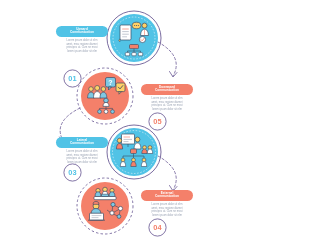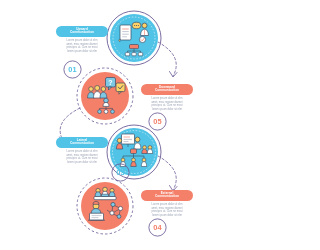--- a/index.html
+++ b/index.html
@@ -114,21 +114,21 @@
         <span class="l2">Communication</span>
       </div>
       <div class="body">
         <p>Lorem ipsum dolor sit elm</p>
         <p>amet, mea regione diamet</p>
         <p>principes at. Cum ne most</p>
         <p>lorem ipsum dolor sit elm</p>
       </div>
     </div>
 
-    <div class="num blue" style="left:63px;top:60px;">
+    <div class="num blue" style="left:63px;top:69px;">
       <svg width="19" height="19" viewBox="0 0 19 19">
         <circle cx="9.5" cy="9.5" r="8.6" fill="none" stroke="#6B5B95" stroke-width="0.85"></circle>
       </svg>
       <span>01</span>
     </div>
   </div>
 
   <div class="step">
 
     <div class="orb" style="left:76px;top:67px;width:58px;height:58px;">
@@ -236,21 +236,21 @@
         <span class="l2">Communication</span>
       </div>
       <div class="body">
         <p>Lorem ipsum dolor sit elm</p>
         <p>amet, mea regione diamet</p>
         <p>principes at. Cum ne most</p>
         <p>lorem ipsum dolor sit elm</p>
       </div>
     </div>
 
-    <div class="num blue" style="left:63px;top:163px;margin-left:48px;">
+    <div class="num blue" style="left:63px;top:163px;">
       <svg width="19" height="19" viewBox="0 0 19 19">
         <circle cx="9.5" cy="9.5" r="8.6" fill="none" stroke="#6B5B95" stroke-width="0.85"></circle>
       </svg>
       <span>03</span>
     </div>
   </div>
 
   <div class="step">
 
     <div class="orb" style="left:76px;top:177px;width:58px;height:58px;">

